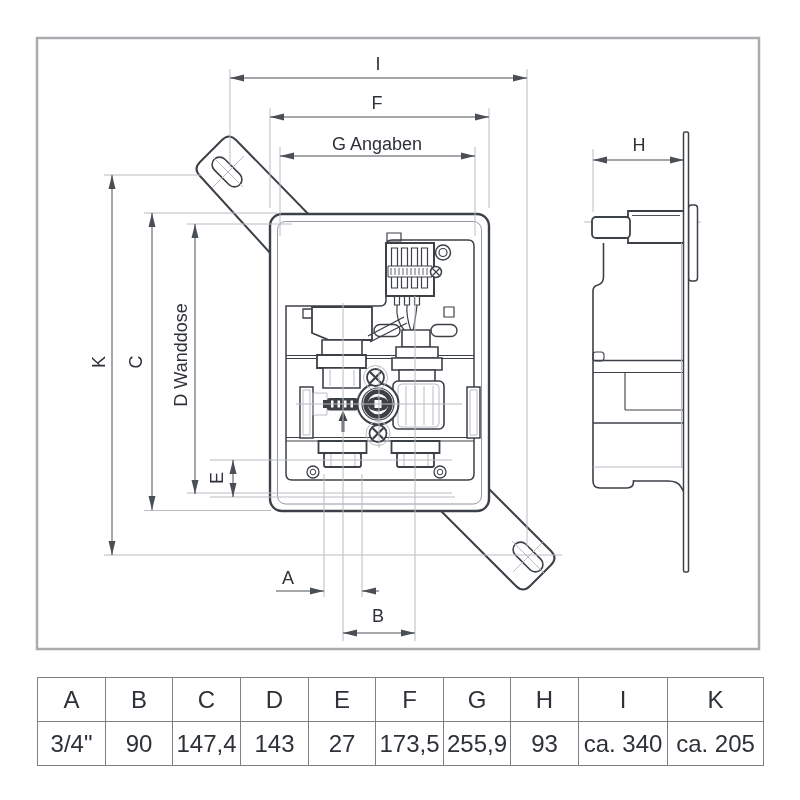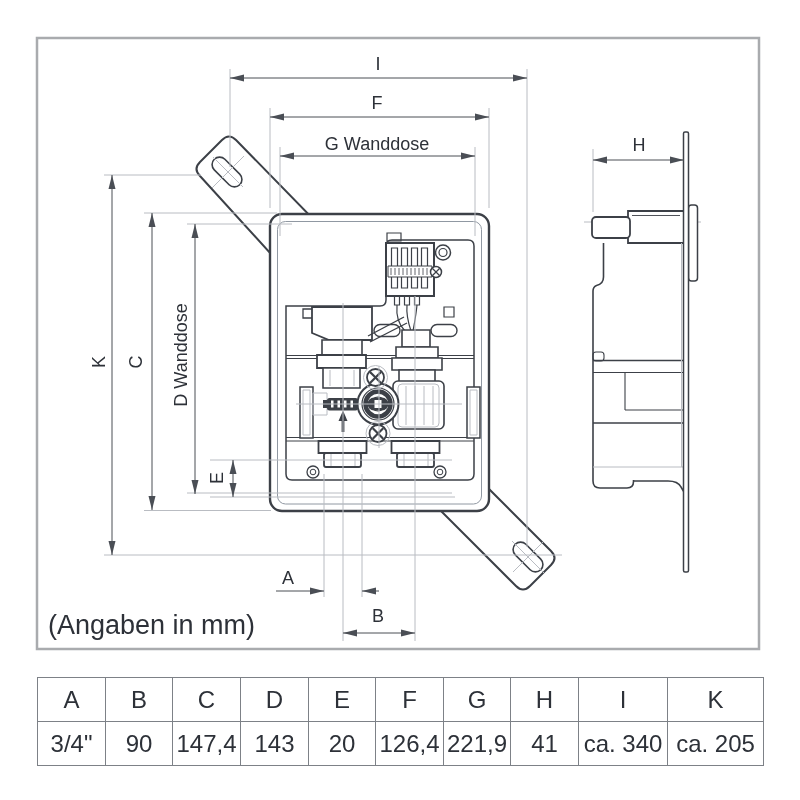--- a/index.html
+++ b/index.html
@@ -267,30 +267,29 @@
       <polygon class="ar" points="362,591 376,587.5 376,594.5"></polygon>
 
       <line class="dim" x1="343" y1="633" x2="415" y2="633"></line>
       <polygon class="ar" points="343,633 357,629.5 357,636.5"></polygon>
       <polygon class="ar" points="415,633 401,629.5 401,636.5"></polygon>
     </g>
   </svg>
 
   <span class="dimlabel" style="left:378px;top:64px;">I</span>
   <span class="dimlabel" style="left:377px;top:103px;">F</span>
-  <span class="dimlabel" style="left:377px;top:144px;">G Wanddose</span>
+  <span class="dimlabel" style="left:377px;top:144px;">G Angaben</span>
   <span class="dimlabel" style="left:639px;top:145px;">H</span>
   <span class="dimlabel rot" style="left:99px;top:362px;">K</span>
   <span class="dimlabel rot" style="left:136px;top:362px;">C</span>
   <span class="dimlabel rot" style="left:181px;top:355px;">D Wanddose</span>
   <span class="dimlabel rot" style="left:217px;top:478px;">E</span>
   <span class="dimlabel" style="left:288px;top:578px;">A</span>
   <span class="dimlabel" style="left:378px;top:616px;">B</span>
 
-  <div class="note" style="left:48px;top:610px;">(Angaben in mm)</div>
 
   <table class="dims">
     <colgroup>
       <col style="width:68px">
         <col style="width:67px">
         <col style="width:68px">
         <col style="width:68px">
       <col style="width:67px">
         <col style="width:68px">
         <col style="width:67px">
@@ -309,23 +308,23 @@
       <td>G</td>
       <td>H</td>
       <td>I</td>
       <td>K</td>
     </tr>
     <tr>
       <td>3/4"</td>
       <td>90</td>
       <td>147,4</td>
       <td>143</td>
-      <td>20</td>
-      <td>126,4</td>
-      <td>221,9</td>
-      <td>41</td>
+      <td>27</td>
+      <td>173,5</td>
+      <td>255,9</td>
+      <td>93</td>
       <td>ca. 340</td>
       <td>ca. 205</td>
     </tr>
   </tbody>
     </table>
 
 </div>
 
 </body></html>

